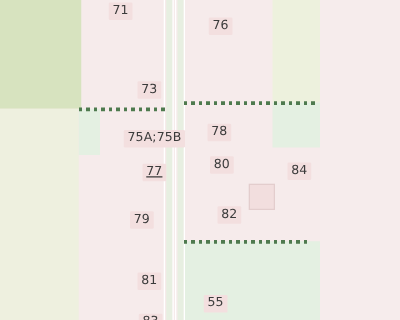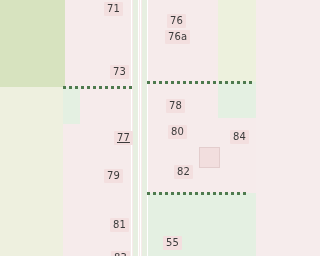--- a/index.html
+++ b/index.html
@@ -87,24 +87,24 @@
   <div class="vstrip" style="left:142px;width:5px;"></div>
   <div class="vstrip-edge" style="left:140px;"></div>
   <div class="vstrip-edge" style="left:147px;"></div>
 
   <div class="dotted" style="left:63px;top:86px;width:70px;"></div>
   <div class="dotted" style="left:147px;top:81px;width:105px;"></div>
   <div class="dotted" style="left:147px;top:192px;width:101px;"></div>
 
   <div class="building" style="left:199px;top:147px;width:21px;height:21px;"></div>
 
-  <div class="lbl" style="left:104px;top:2px;">71</div>
+  <div class="lbl" style="left:87px;top:2px;">71</div>
   <div class="lbl" style="left:167px;top:14px;">76</div>
-  <div class="lbl" style="left:165px;top:30px;">76a</div>
   <div class="lbl" style="left:110px;top:65px;">73</div>
+  <div class="lbl" style="left:99px;top:104px;">75A;75B</div>
   <div class="lbl" style="left:166px;top:99px;">78</div>
   <div class="lbl" style="left:168px;top:125px;">80</div>
   <div class="lbl" style="left:114px;top:131px;text-decoration:underline;">77</div>
   <div class="lbl" style="left:230px;top:130px;text-align:center;">84</div>
   <div class="lbl" style="left:174px;top:165px;">82</div>
   <div class="lbl" style="left:104px;top:169px;">79</div>
   <div class="lbl" style="left:110px;top:218px;">81</div>
   <div class="lbl" style="left:163px;top:236px;">55</div>
   <div class="lbl" style="left:111px;top:251px;">83</div>
 

